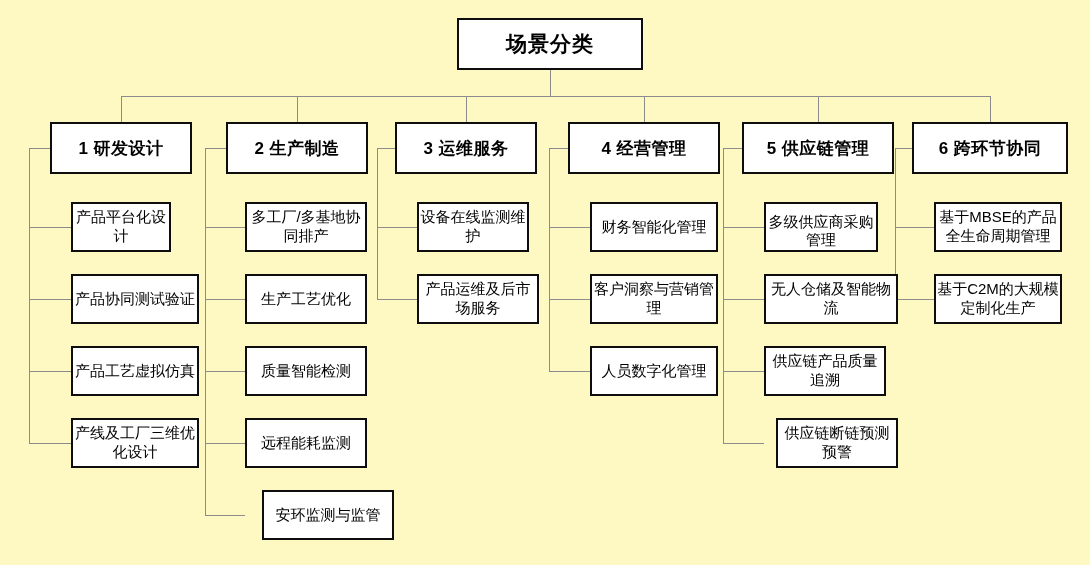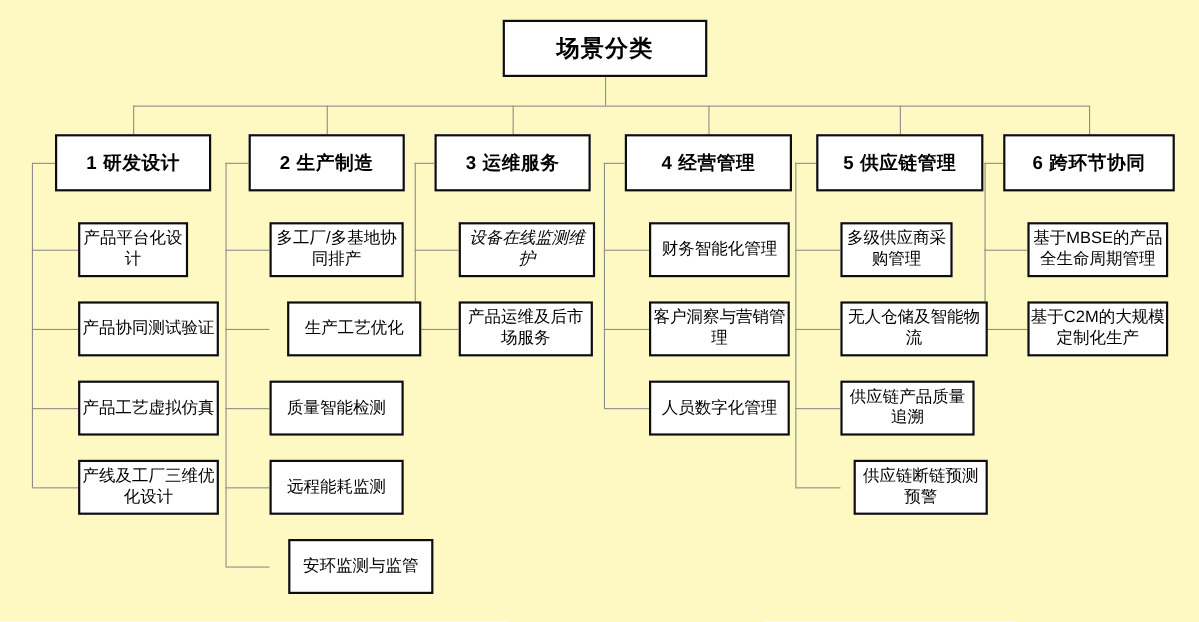--- a/index.html
+++ b/index.html
@@ -124,57 +124,57 @@
       </div>
       <div class="node node-leaf" style="left: 71px; top: 418px; width: 128px; height: 50px;">
         <span class="txt">产线及工厂三维优化设计</span>
       </div>
       <div class="node node-cat" style="left: 226px; top: 122px; width: 142px; height: 52px;">
         <span class="txt">2 生产制造</span>
       </div>
       <div class="node node-leaf" style="left: 245px; top: 202px; width: 122px; height: 50px;">
         <span class="txt">多工厂/多基地协同排产</span>
       </div>
-      <div class="node node-leaf" style="left: 245px; top: 274px; width: 122px; height: 50px; margin-left: 16px;">
+      <div class="node node-leaf" style="left: 245px; top: 274px; width: 122px; height: 50px;">
         <span class="txt">生产工艺优化</span>
       </div>
       <div class="node node-leaf" style="left: 245px; top: 346px; width: 122px; height: 50px;">
         <span class="txt">质量智能检测</span>
       </div>
       <div class="node node-leaf" style="left: 245px; top: 418px; width: 122px; height: 50px;">
         <span class="txt">远程能耗监测</span>
       </div>
       <div class="node node-leaf" style="left: 245px; top: 490px; width: 132px; height: 50px; margin-left: 17px;">
         <span class="txt">安环监测与监管</span>
       </div>
       <div class="node node-cat" style="left: 395px; top: 122px; width: 142px; height: 52px;">
         <span class="txt">3 运维服务</span>
       </div>
-      <div class="node node-leaf" style="left: 417px; top: 202px; width: 124px; height: 50px; font-style: italic;">
+      <div class="node node-leaf" style="left: 417px; top: 202px; width: 112px; height: 50px;">
         <span class="txt">设备在线监测维护</span>
       </div>
       <div class="node node-leaf" style="left: 417px; top: 274px; width: 122px; height: 50px;">
         <span class="txt">产品运维及后市场服务</span>
       </div>
       <div class="node node-cat" style="left: 568px; top: 122px; width: 152px; height: 52px;">
         <span class="txt">4 经营管理</span>
       </div>
       <div class="node node-leaf" style="left: 590px; top: 202px; width: 128px; height: 50px;">
         <span class="txt">财务智能化管理</span>
       </div>
       <div class="node node-leaf" style="left: 590px; top: 274px; width: 128px; height: 50px;">
         <span class="txt">客户洞察与营销管理</span>
       </div>
       <div class="node node-leaf" style="left: 590px; top: 346px; width: 128px; height: 50px;">
         <span class="txt">人员数字化管理</span>
       </div>
       <div class="node node-cat" style="left: 742px; top: 122px; width: 152px; height: 52px;">
         <span class="txt">5 供应链管理</span>
       </div>
-      <div class="node node-leaf" style="left: 764px; top: 202px; width: 102px; height: 50px;">
+      <div class="node node-leaf" style="left: 764px; top: 202px; width: 114px; height: 50px; align-items: flex-end;">
         <span class="txt">多级供应商采购管理</span>
       </div>
       <div class="node node-leaf" style="left: 764px; top: 274px; width: 134px; height: 50px;">
         <span class="txt">无人仓储及智能物流</span>
       </div>
       <div class="node node-leaf" style="left: 764px; top: 346px; width: 122px; height: 50px;">
         <span class="txt">供应链产品质量追溯</span>
       </div>
       <div class="node node-leaf" style="left: 764px; top: 418px; width: 122px; height: 50px; margin-left: 12px;">
         <span class="txt">供应链断链预测预警</span>

